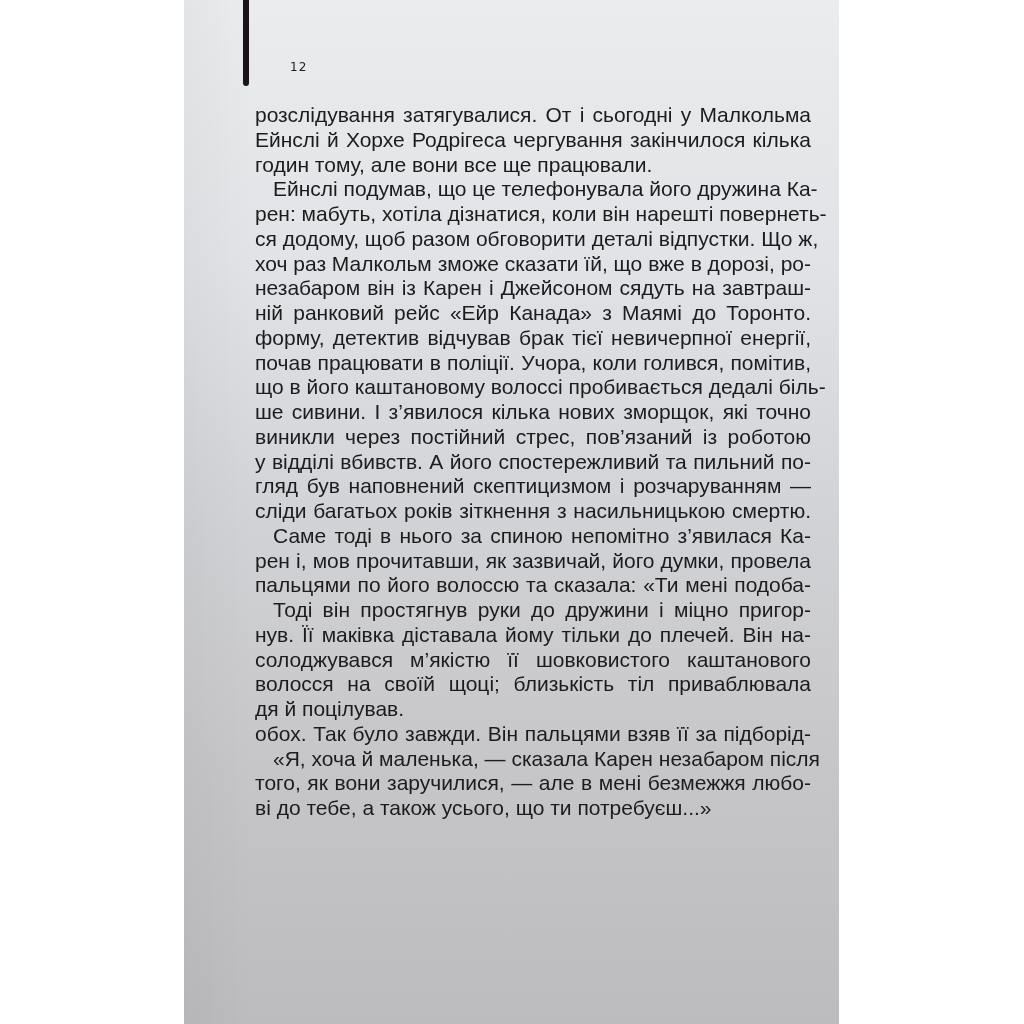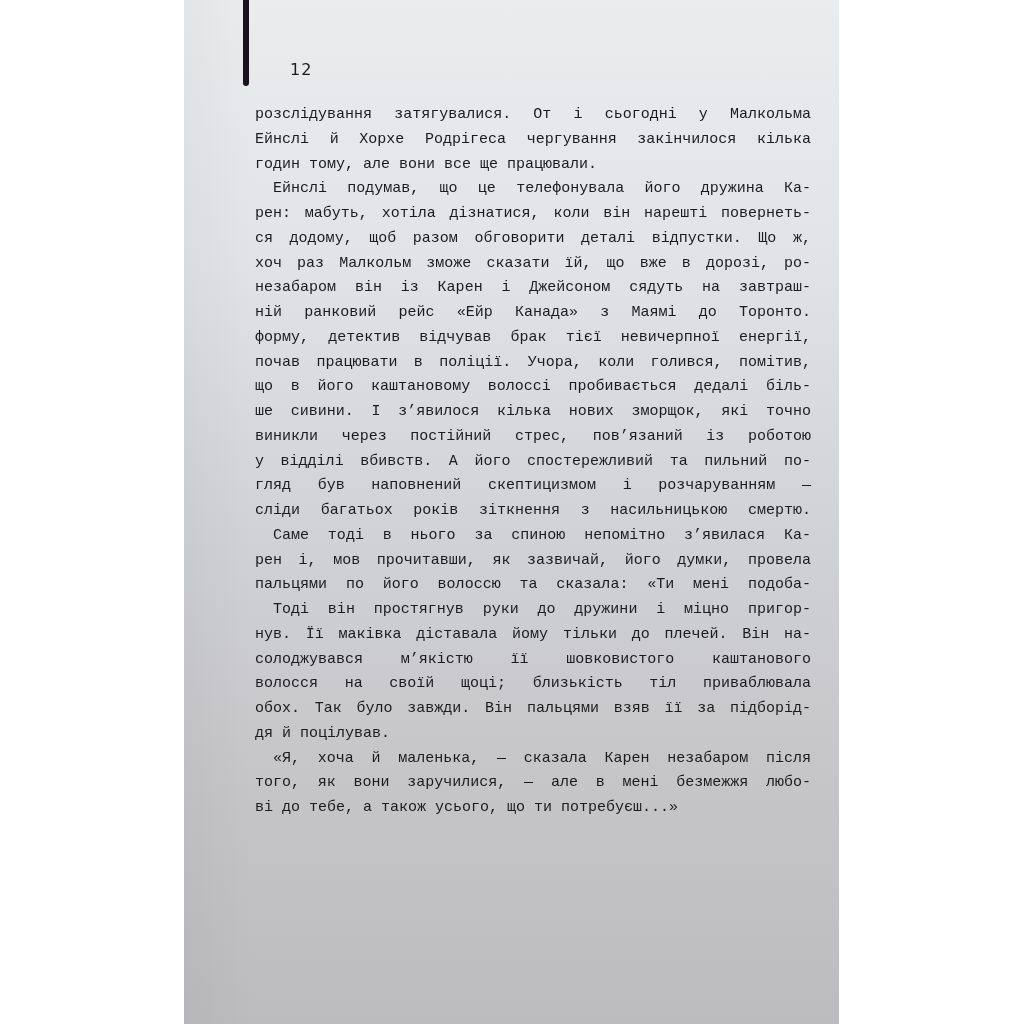--- a/index.html
+++ b/index.html
@@ -32,31 +32,31 @@
       width: 6px;
       height: 86px;
       background: #1a121c;
       border-radius: 0 0 3px 3px;
     }
     .page-number {
       position: absolute;
       left: 106px;
       top: 60px;
       font-family: "DejaVu Sans", sans-serif;
-      font-size: 16px;
+      font-size: 12px;
       color: #1d1d1f;
       letter-spacing: 1px;
     }
     .body-text {
       position: absolute;
       left: 71px;
       top: 103px;
       width: 556px;
-      font-family: Liberation Mono, monospace;
-      font-size: 15px;
+      font-family: Liberation Sans, sans-serif;
+      font-size: 21px;
       line-height: 24.75px;
       color: #1c1b1e;
       font-stretch: condensed;
     }
     .para {
       margin: 0;
       text-align: justify;
       text-align-last: justify;
     }
     .line {
@@ -109,22 +109,22 @@
       <span class="line indent">Саме тоді в нього за спиною непомітно з’явилася Ка-</span>
       <span class="line">рен і, мов прочитавши, як зазвичай, його думки, провела</span>
       <span class="line">пальцями по його волоссю та сказала: «Ти мені подоба-</span>
     </div>
 
     <div class="para">
       <span class="line indent">Тоді він простягнув руки до дружини і міцно пригор-</span>
       <span class="line">нув. Її маківка діставала йому тільки до плечей. Він на-</span>
       <span class="line">солоджувався м’якістю її шовковистого каштанового</span>
       <span class="line">волосся на своїй щоці; близькість тіл приваблювала</span>
+      <span class="line last">дя й поцілував.</span>
       <span class="line">обох. Так було завжди. Він пальцями взяв її за підборід-</span>
-      <span class="line last">дя й поцілував.</span>
     </div>
 
     <div class="para">
       <span class="line indent">«Я, хоча й маленька, — сказала Карен незабаром після</span>
       <span class="line">того, як вони заручилися, — але в мені безмежжя любо-</span>
       <span class="line last">ві до тебе, а також усього, що ти потребуєш...»</span>
     </div>
   </div>
 </div>
 

